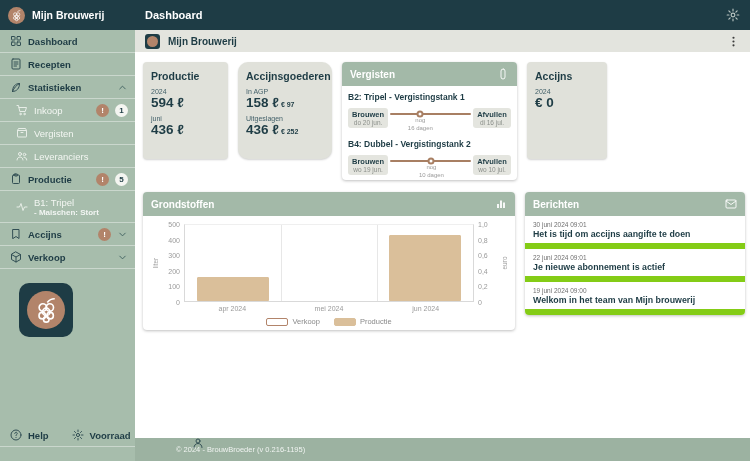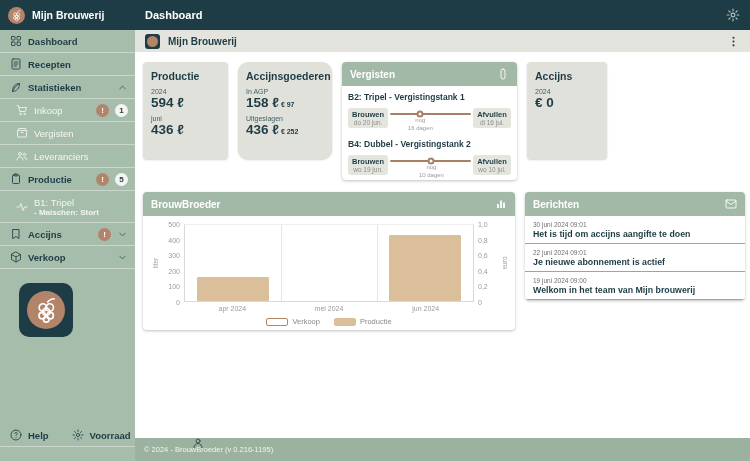--- a/index.html
+++ b/index.html
@@ -109,26 +109,26 @@
   .bar { position:absolute; bottom:0; transform:translateX(-50%); border-radius:1px 1px 0 0; }
   .xlabels { display:flex; margin:3px 35px 0 35px; }
   .xlabels span { flex:1; text-align:center; font-size:7px; color:#9a9a9a; }
   .legend { display:flex; justify-content:center; gap:14px; margin-top:5px; align-items:center; }
   .leg-item { display:flex; align-items:center; gap:4px; }
   .leg-swatch { width:22px; height:8px; border-radius:2px; }
   .leg-label { font-size:7.5px; color:#8a8a8a; }
 
   
   .berichten { width:220px; }
-  .msg { padding:5px 8px 4px 8px; border-bottom:1px solid #84cc16; cursor:pointer; }
+  .msg { padding:5px 8px 4px 8px; border-bottom:6px solid #84cc16; cursor:pointer; }
   .msg-date { font-size:6.5px; color:#6f6f6f; }
   .msg-text { font-size:8.8px; font-weight:bold; color:#1e3c45; margin-top:1px; }
 
   .footer { height:23px; background:#9cb2a1; display:flex; align-items:center; padding:0 9px; }
-  .footer span { font-size:7.5px; color:rgba(255,255,255,0.85); }
+  .footer span { font-size:7.5px; color:rgba(255,255,255,0.85);margin-left:32px; }
 
   .w85 { width:85px; } .w94 { width:94px;border-radius:10px; } .w80 { width:80px; }
 </style>
 </head>
 <body>
 
 <div class="app">
 
   <aside class="sidebar">
     <div class="sb-header">
@@ -438,21 +438,21 @@
           <div class="card-title">Accijns</div>
           <div class="stat-label">2024</div>
           <div class="stat-value">€ 0</div>
         </div>
       </div>
 
       <div class="cardrow">
 
         <div class="card-white statcard">
           <div class="card-head">
-            <span class="card-head-title">BrouwBroeder</span>
+            <span class="card-head-title">Grondstoffen</span>
             <span class="icon">
                 <svg viewBox="0 0 24 24" fill="currentColor">
                   <rect x="4" y="12" width="4" height="8"></rect>
                   <rect x="10" y="5" width="4" height="15"></rect>
                   <rect x="16" y="9" width="4" height="11"></rect>
                 </svg>
               </span>
           </div>
           <div class="chart-wrap">
             <div class="chart-row">

